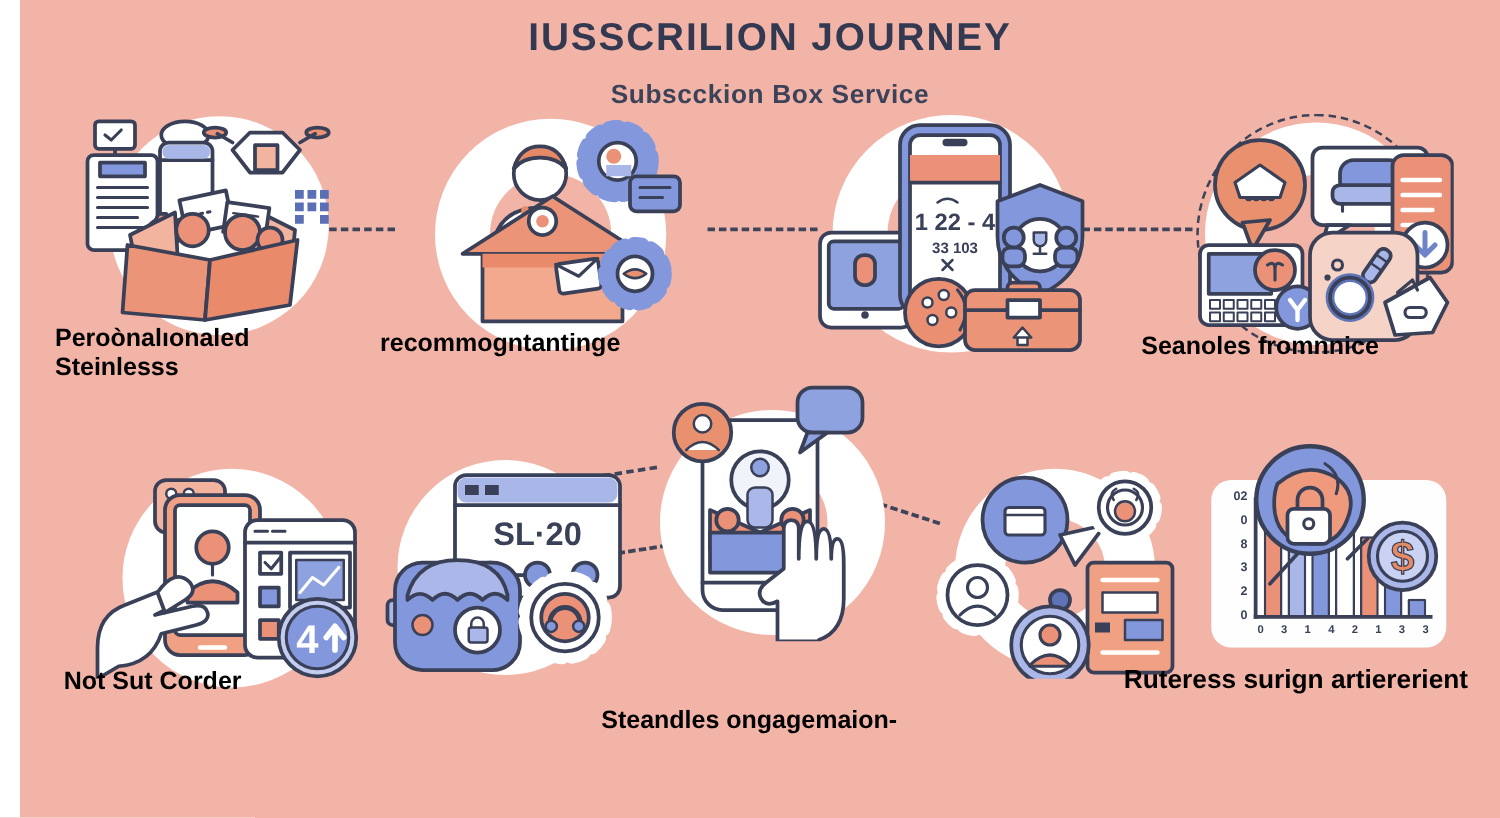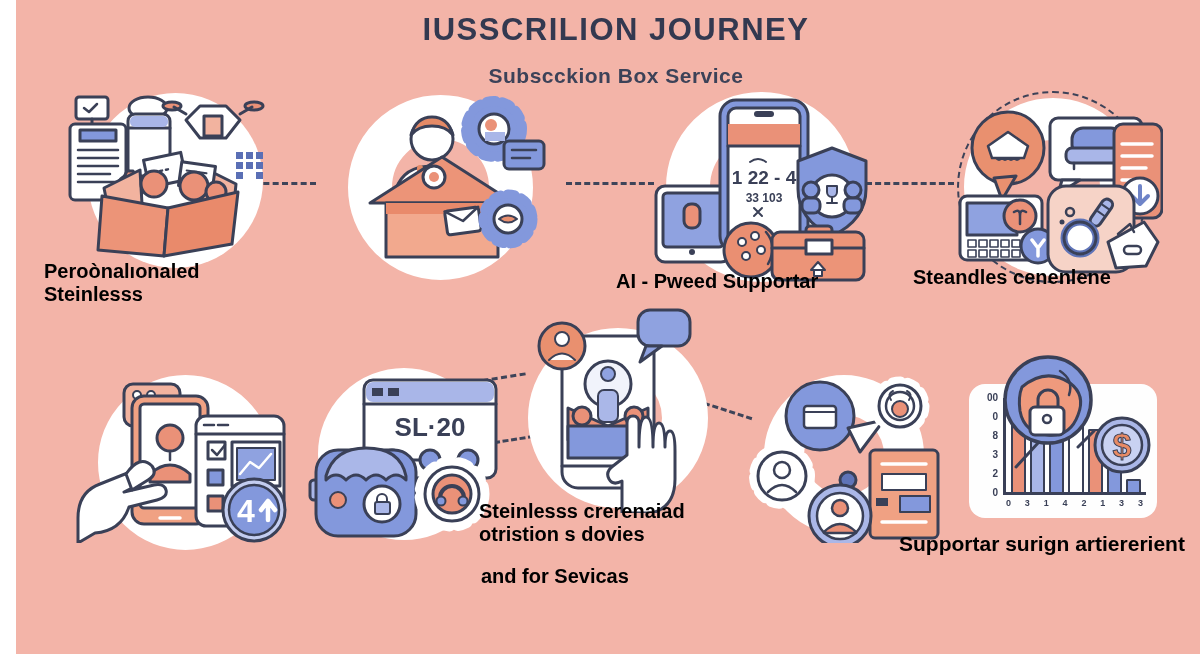--- a/index.html
+++ b/index.html
@@ -59,21 +59,21 @@
   <div class="ring dashed-outline" style="left:941px;top:91px;width:192px;height:192px;"></div>
   <div class="ring donut" style="left:948px;top:98px;width:178px;height:178px;border-width:42px;"></div>
   <div class="ring donut" style="left:82px;top:375px;width:175px;height:175px;border-width:46px;"></div>
   <div class="ring donut" style="left:302px;top:368px;width:172px;height:172px;"></div>
   <div class="ring donut" style="left:512px;top:328px;width:180px;height:180px;border-width:46px;"></div>
   <div class="ring donut" style="left:748px;top:375px;width:160px;height:160px;border-width:40px;"></div>
 
   <div class="card" style="left:953px;top:384px;width:188px;height:134px;"></div>
   <div class="chart">
     <div class="y-axis">
-        <span>00</span>
+        <span>02</span>
         <span>0</span>
         <span>8</span>
         <span>3</span>
         <span>2</span>
         <span>0</span>
       </div>
     <div class="plot">
         <div class="bar" style="height: 73.3333%; background: rgb(234, 145, 120);"></div>
         <div class="bar" style="height: 93.3333%; background: rgb(169, 182, 232);"></div>
         <div class="bar" style="height: 78.3333%; background: rgb(131, 152, 220);"></div>
@@ -462,31 +462,30 @@
         <text x="136" y="102" text-anchor="middle" font-size="34" font-weight="bold" fill="#e78a64" stroke="#3a4057" stroke-width="1">$</text>
       </g>
     </g>
   </svg>
 
   <div class="step-label" style="left:28px;top:260px;width:260px;">
     <span class="l1">Peroònalıonaled</span>
     <span class="l2">Steinlesss</span>
   </div>
   <div class="step-label" style="left:288px;top:264px;width:280px;">
+    <span class="l2">recommogntantinge</span>
   </div>
   <div class="step-label" style="left:600px;top:270px;width:280px;">
-    <span class="l1">AI - Pweed Supportar</span>
   </div>
   <div class="step-label" style="left:897px;top:266px;width:280px;">
-    <span class="l1">Steandles cenenlene</span>
-  </div>
-  <div class="step-label" style="left:463px;top:500px;width:280px;">
-    <span class="l1">Steinlesss crerenaiad</span>
-    <span class="l2">otristion s dovies</span>
+    <span class="l1">Seanoles fromnnice</span>
+  </div>
+  <div class="step-label" style="left:35px;top:534px;width:260px;">
+    <span class="l1">Not Sut Corder</span>
   </div>
   <div class="step-label" style="left:465px;top:565px;width:280px;">
-    <span class="l2">and for Sevicas</span>
+    <span class="l1">Steandles ongagemaion-</span>
   </div>
   <div class="step-label" style="left:883px;top:532px;width:320px;font-size:21px;">
-    <span class="l1">Supportar surign artiererient</span>
+    <span class="l1">Ruteress surign artiererient</span>
   </div>
 
 </div>
 
 </body></html>

